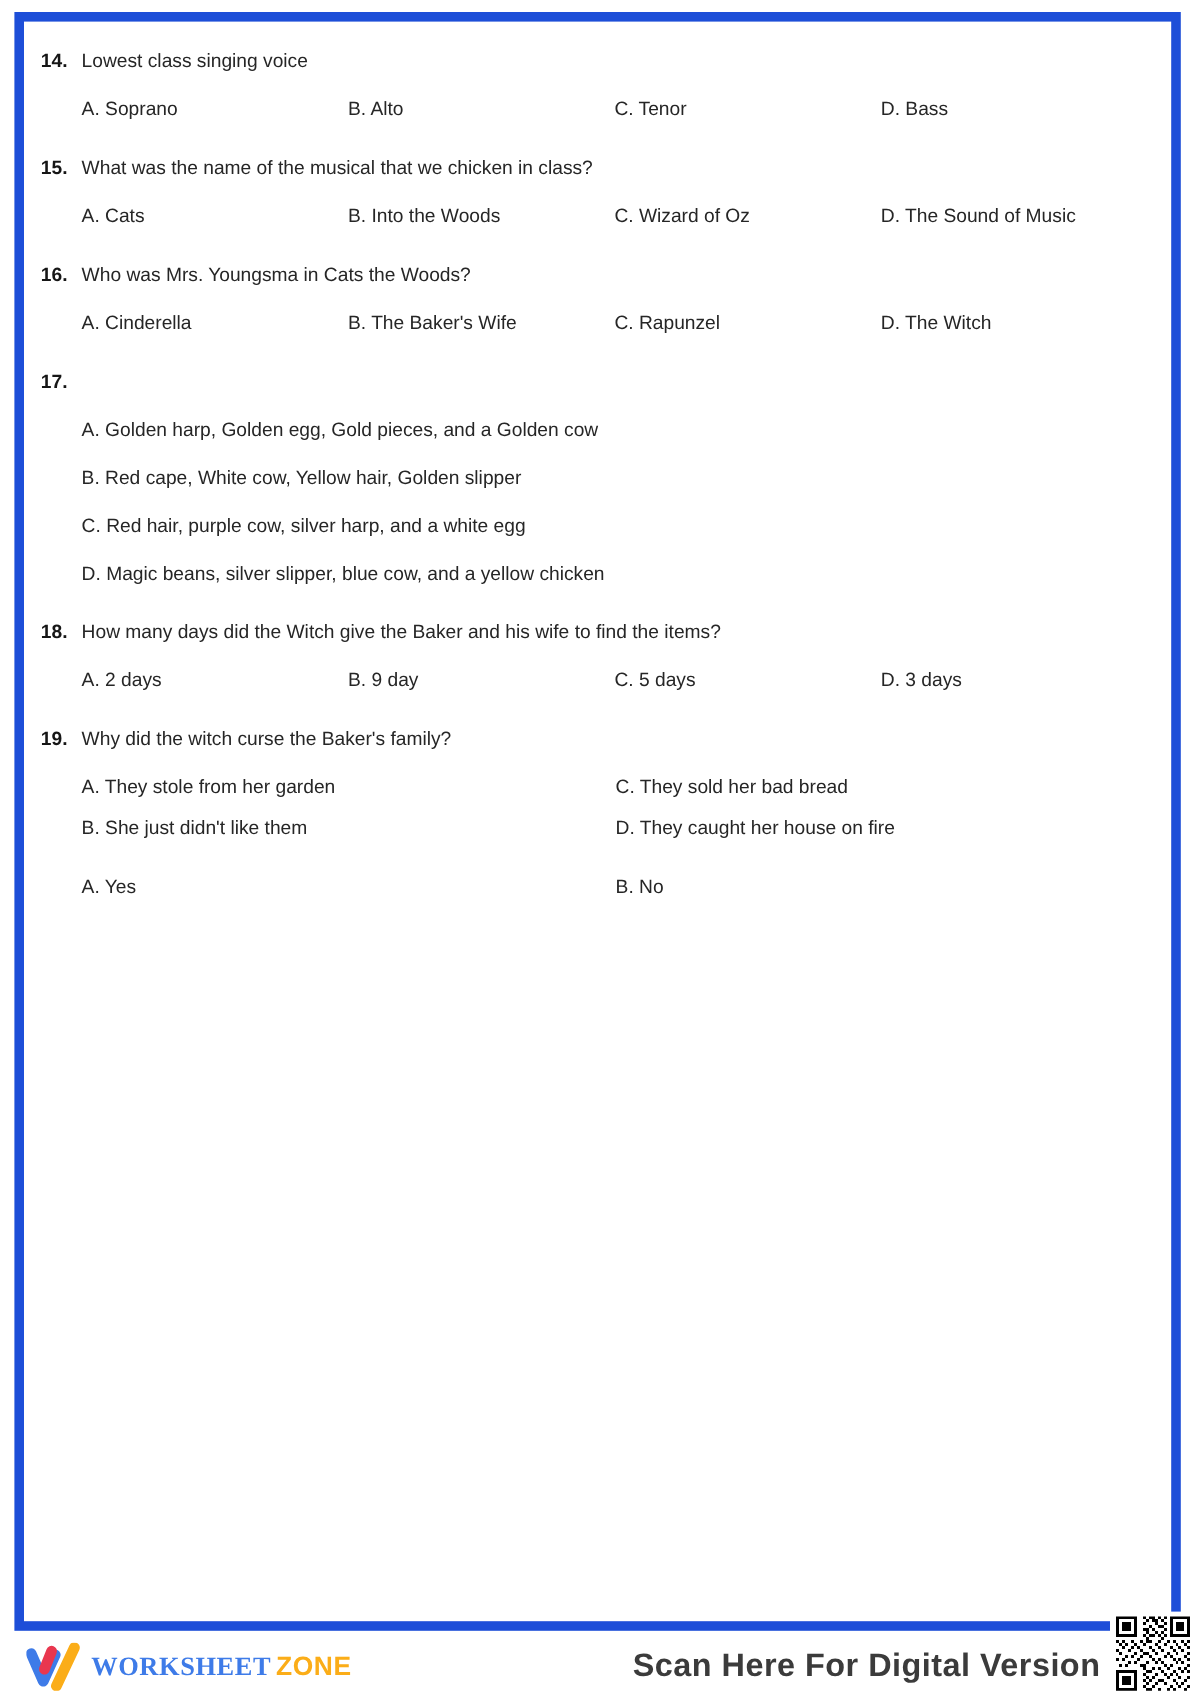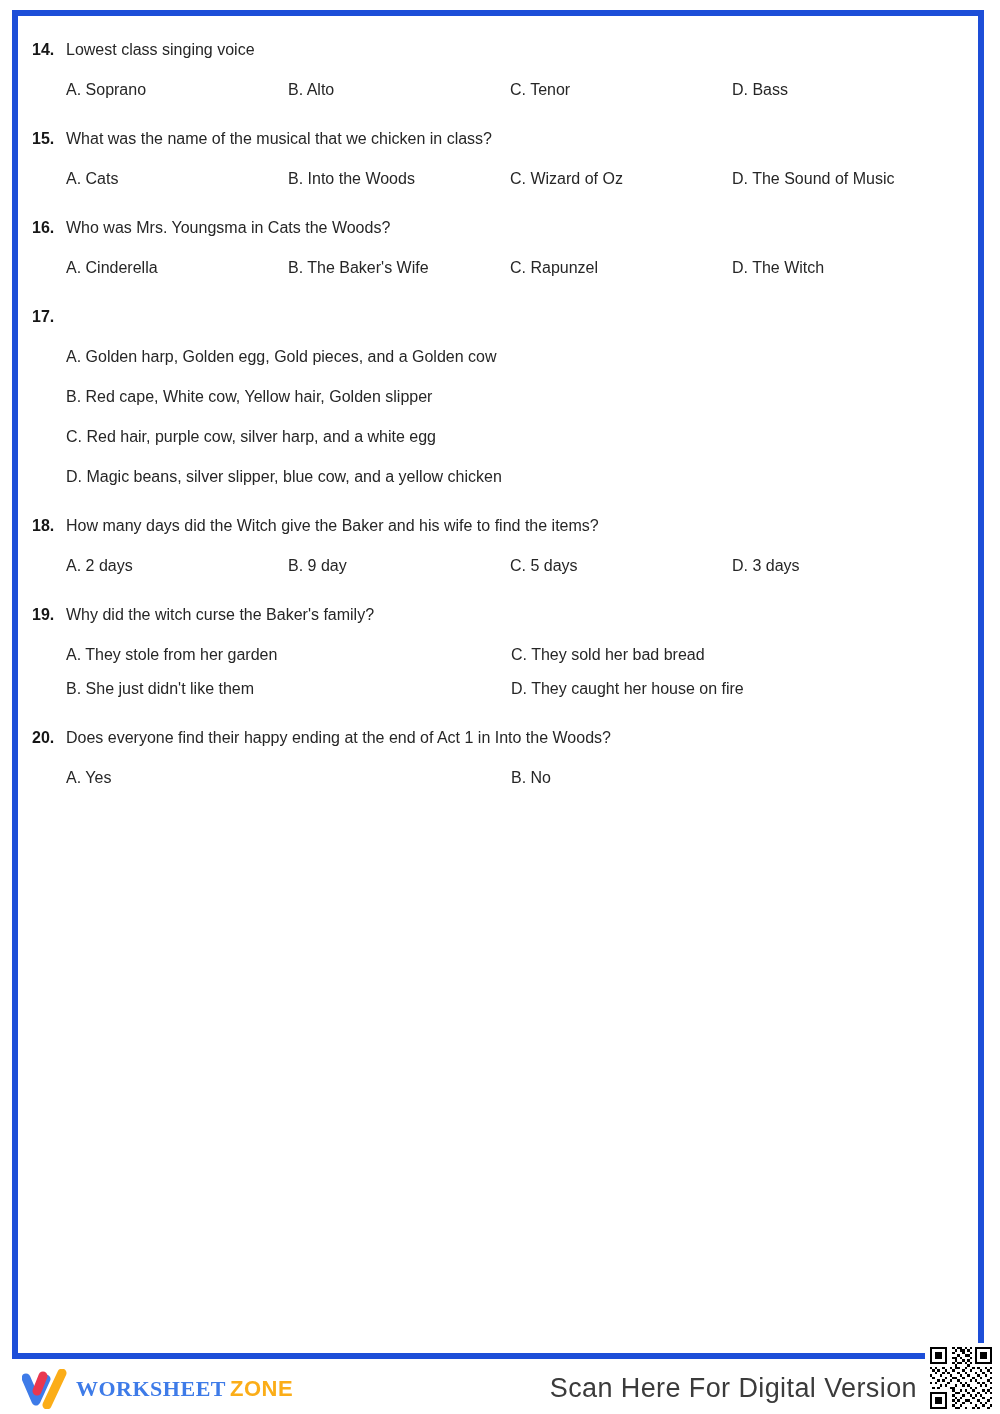--- a/index.html
+++ b/index.html
@@ -2,21 +2,21 @@
 <html><head>
 <meta charset="utf-8">
 <style>
   html,body{margin:0;padding:0;background:#ffffff;}
   body{
     width:1000px;height:1414px;position:relative;overflow:hidden;
     font-family:"Liberation Sans",sans-serif;color:#242424;
   }
   .sheet{
     position:absolute;left:12px;top:10px;width:972px;height:1349px;
-    border:6px solid #1d4ed8;background:#fff;box-sizing:border-box;
+    border:8px solid #1d4ed8;background:#fff;box-sizing:border-box;
   }
   .content{padding:23px 20px 0 14px;}
   .q{margin-bottom:27px;}
   .q-head{display:flex;line-height:22px;font-size:16px;margin-bottom:18px;}
   .q-num{width:34px;flex:0 0 34px;font-weight:bold;color:#161616;}
   .q-text{color:#262626;}
   .opts{margin-left:34px;font-size:16px;line-height:22px;color:#262626;}
   .opts.cols4{display:grid;grid-template-columns:222px 222px 222px 1fr;}
   .opts.cols2{display:grid;grid-template-columns:445px 1fr;row-gap:12px;}
   .opts.stack .opt{margin-bottom:18px;}
@@ -24,21 +24,21 @@
   .footer{
     position:absolute;left:0;top:1363px;width:100%;height:51px;
     display:flex;align-items:center;
   }
   .brand{display:flex;align-items:center;margin-left:22px;}
   .brand svg{display:block;}
   .brand-text{margin-left:8px;font-size:22px;font-weight:bold;letter-spacing:.5px;white-space:nowrap;}
   .brand-word1{color:#3e7be8;font-family:Liberation Serif, serif;}
   .brand-word2{color:#fbad18;margin-left:4px;}
   .scan-label{
-    margin-left:auto;margin-right:83px;font-size:27px;font-weight:400;
+    margin-left:auto;margin-right:83px;font-size:27px;font-weight:700;
     color:#3b3b3b;letter-spacing:.4px;white-space:nowrap;
   }
   .qr-box{
     position:absolute;left:925px;top:1343px;width:72px;height:71px;
     background:#fff;display:flex;justify-content:center;
   }
   .qr-box svg{margin-top:4px;display:block;}
 </style>
 </head>
 <body>
@@ -117,24 +117,20 @@
       </div>
       <div class="opts cols2">
         <div class="opt">A. They stole from her garden</div>
         <div class="opt">C. They sold her bad bread</div>
         <div class="opt">B. She just didn't like them</div>
         <div class="opt">D. They caught her house on fire</div>
       </div>
     </div>
 
     <div class="q">
-      <div class="q-head">
-        <span class="q-num">20.</span>
-        <span class="q-text">Does everyone find their happy ending at the end of Act 1 in Into the Woods?</span>
-      </div>
       <div class="opts cols2">
         <div class="opt">A. Yes</div>
         <div class="opt">B. No</div>
       </div>
     </div>
 
   </div>
 </div>
 
 <div class="footer">

